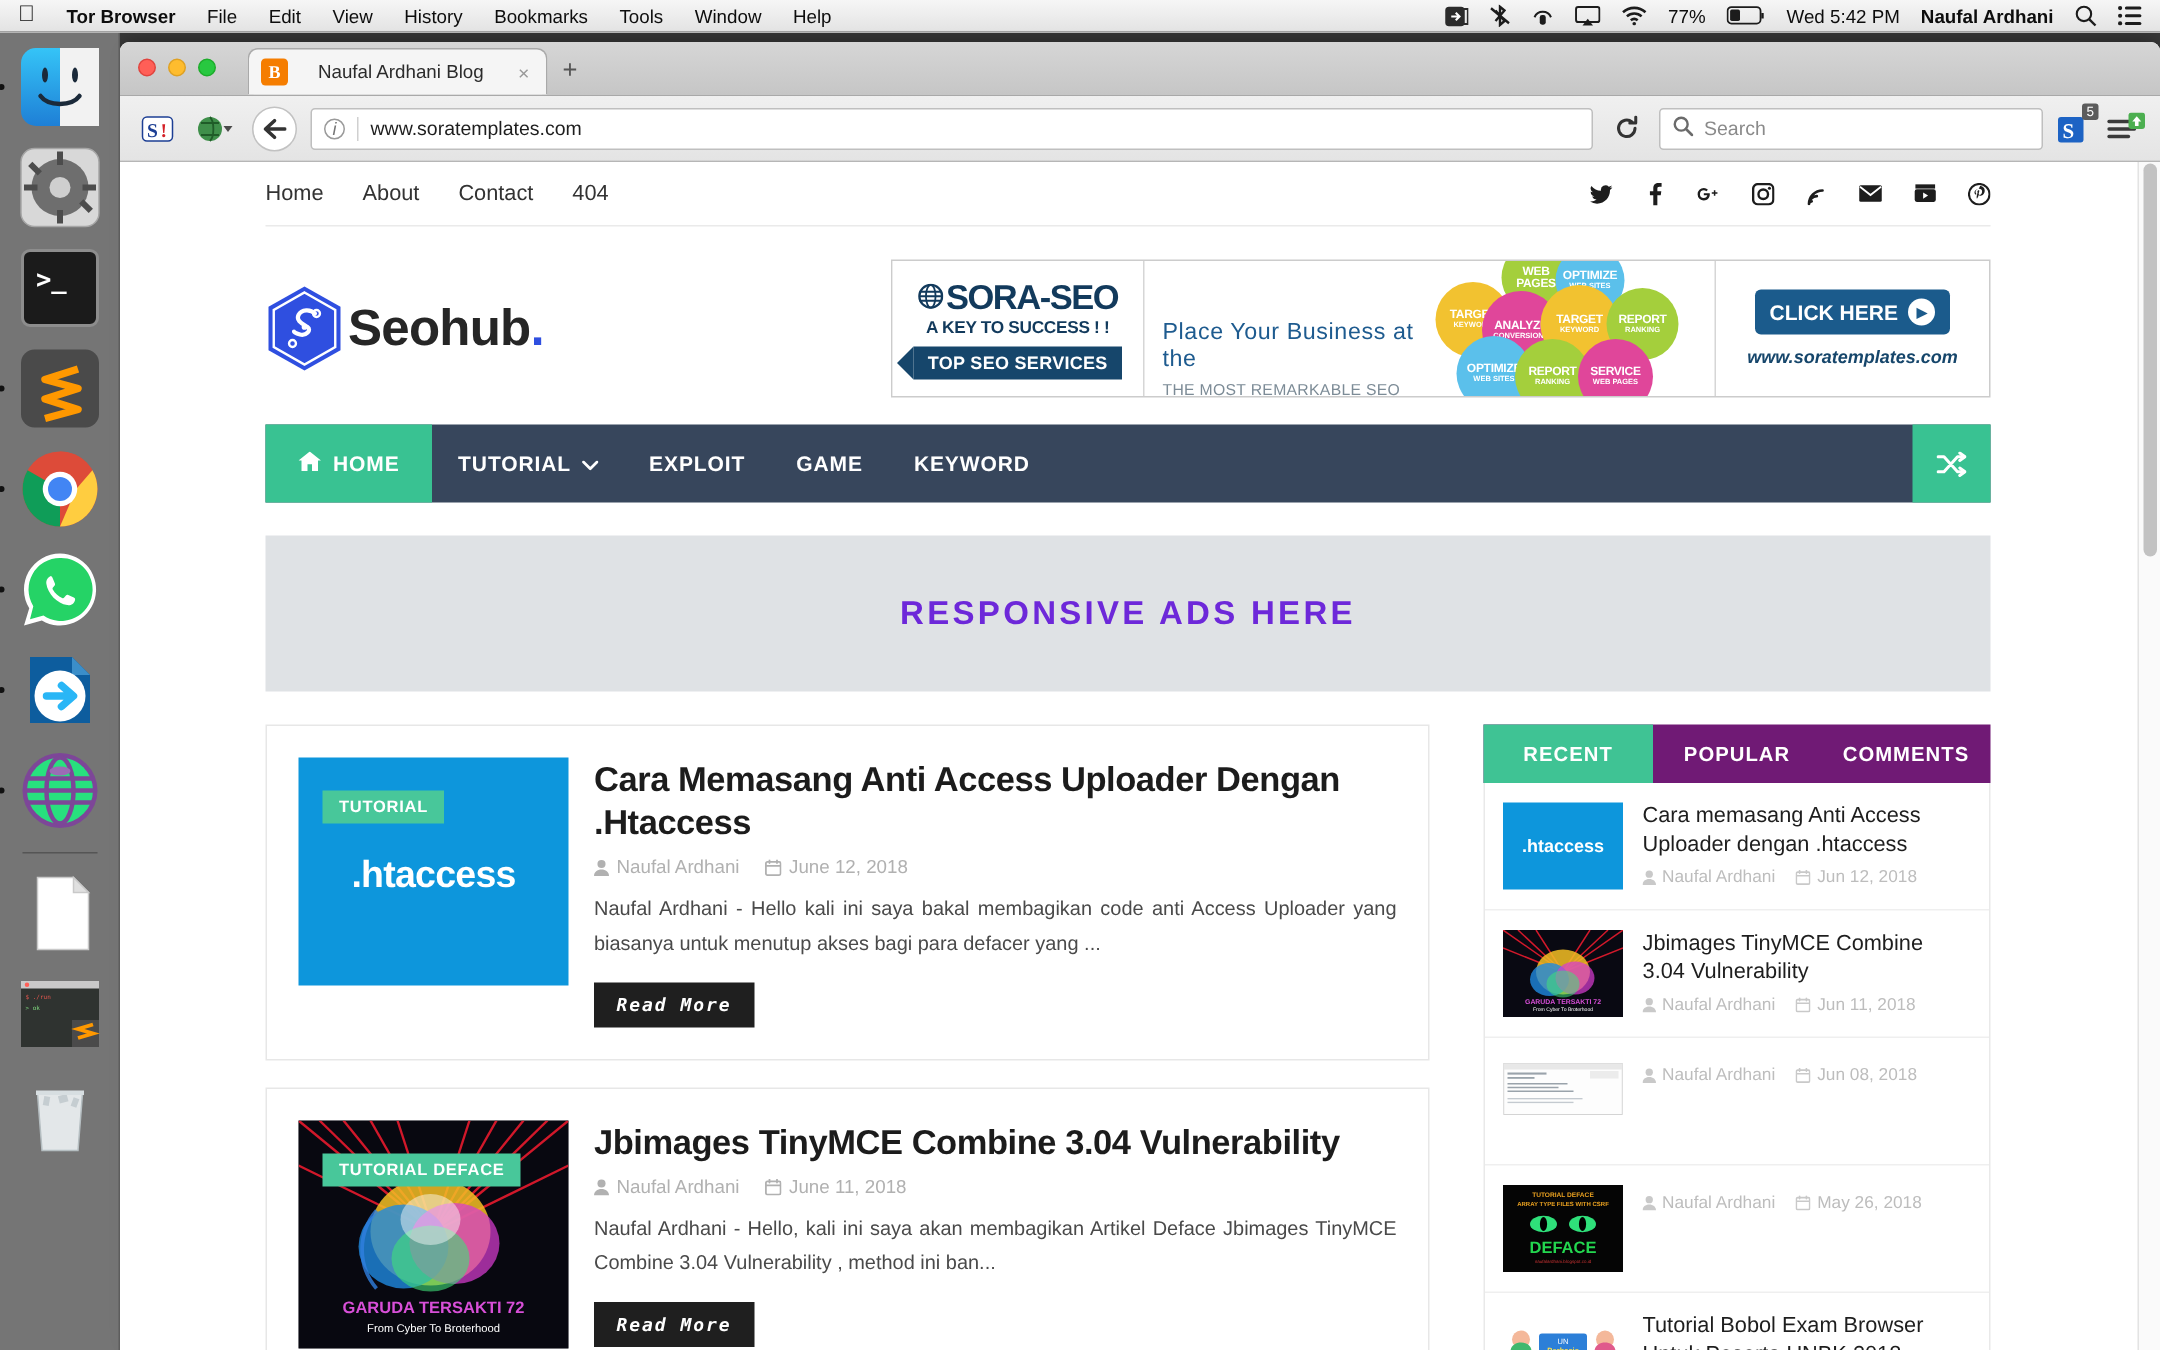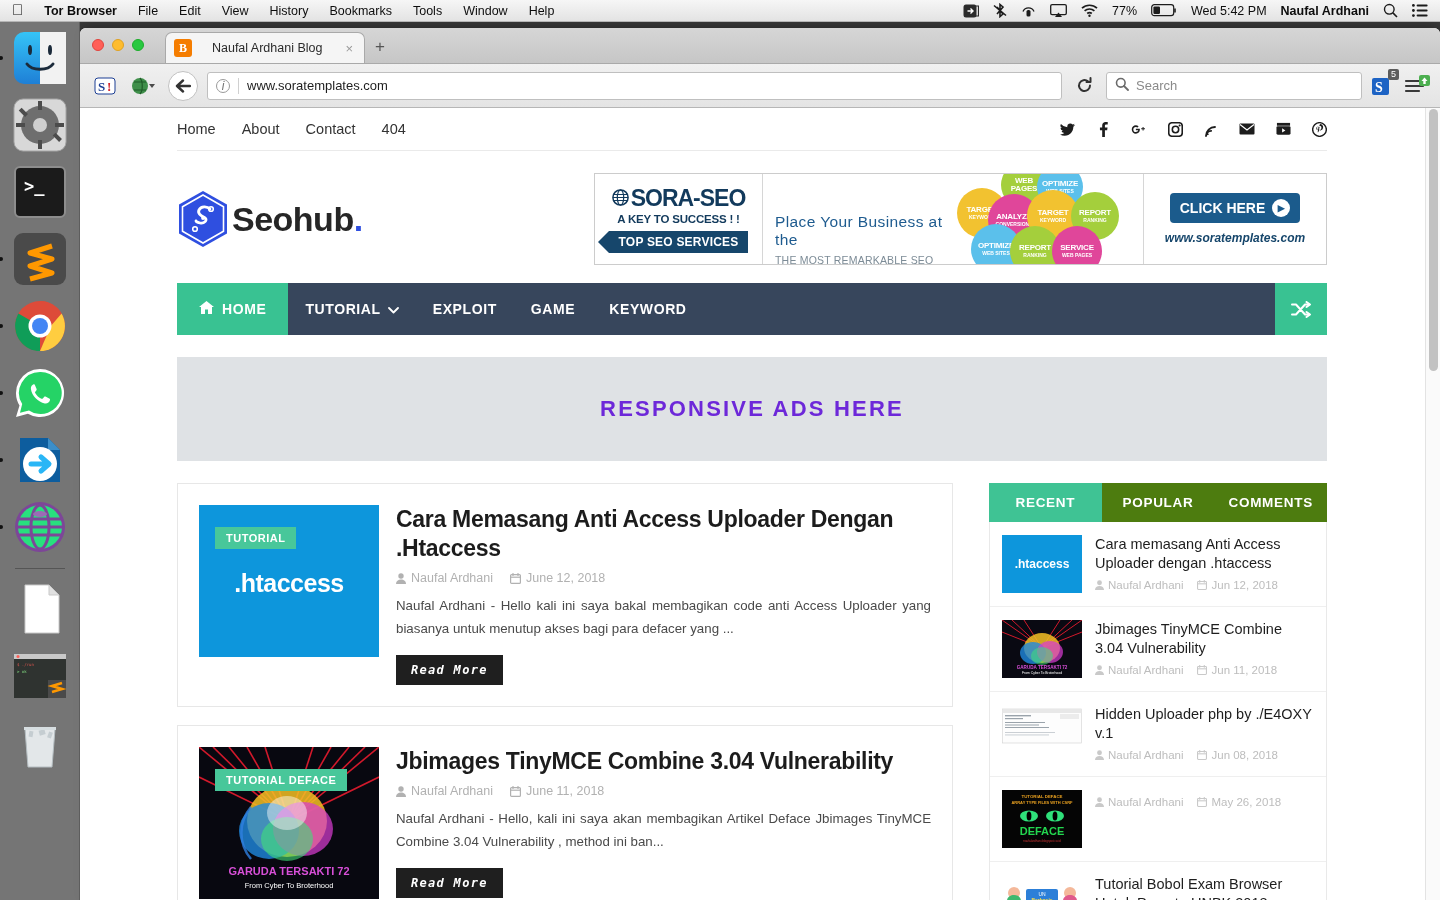--- a/index.html
+++ b/index.html
@@ -152,21 +152,21 @@
   .pbody{flex:1;min-width:0;}
   .ptitle{font-size:23px;font-weight:bold;color:#1c1c1c;line-height:1.24;letter-spacing:-0.3px;}
   .pmeta{display:flex;gap:17px;font-size:12.5px;color:#b1b1b1;margin-top:9px;align-items:center;}
   .pmeta span{display:flex;align-items:center;gap:5px;}
   .pexcerpt{font-size:13.3px;color:#4a4a4a;line-height:1.72;margin-top:10px;text-align:justify;}
   .readmore{display:inline-block;background:#1f1f1f;color:#fff;font-size:12px;font-weight:bold;
     padding:8px 15px;margin-top:14px;letter-spacing:1.3px;font-family:"DejaVu Sans Mono",monospace;font-style:italic;}
 
   
   .sidebar{width:341px;}
-  .sb-tabs{display:flex;background:#4d7c0f;}
+  .sb-tabs{display:flex;background:#701a75;}
   .sb-tab{flex:1;text-align:center;padding:12px 2px;font-size:13.5px;font-weight:bold;
     color:#fff;letter-spacing:.7px;}
   .sb-tab.active{background:#3fc394;}
   .sb-list{border:1px solid #e9e9e9;border-top:none;}
   .sb-item{display:flex;gap:13px;padding:13px 12px;border-bottom:1px solid #efefef;}
   .sb-thumb{width:80px;height:58px;flex-shrink:0;position:relative;overflow:hidden;}
   .sb-title{font-size:14.5px;color:#1e1e1e;line-height:1.32;}
   .sb-meta{display:flex;gap:14px;font-size:11.5px;color:#bdbdbd;margin-top:6px;align-items:center;}
   .sb-meta span{display:flex;align-items:center;gap:4px;}
 
@@ -822,21 +822,20 @@
                         <rect x="3" y="22" width="44" height="1"></rect>
                       </g>
                       <rect x="58" y="9" width="19" height="5" fill="#ececec"></rect>
                       <g fill="#c4cad0">
                         <rect x="3" y="27" width="50" height="0.9"></rect>
                         <rect x="3" y="29.5" width="44" height="0.9"></rect>
                       </g>
                     </svg>
                 </div>
                 <div>
-                  <div class="sb-title">Hidden Uploader php by ./E4OXY v.1</div>
                   <div class="sb-meta">
                     <span>
                         <span>
                           <svg width="9" height="10" viewBox="0 0 10 11">
                             <circle cx="5" cy="3" r="2.7" fill="#c9c9c9"></circle>
                             <path d="M0 11c0-2.8 2.2-4.4 5-4.4S10 8.2 10 11z" fill="#c9c9c9"></path>
                           </svg>
                         </span>
                         <span>Naufal Ardhani</span>
                       </span>

